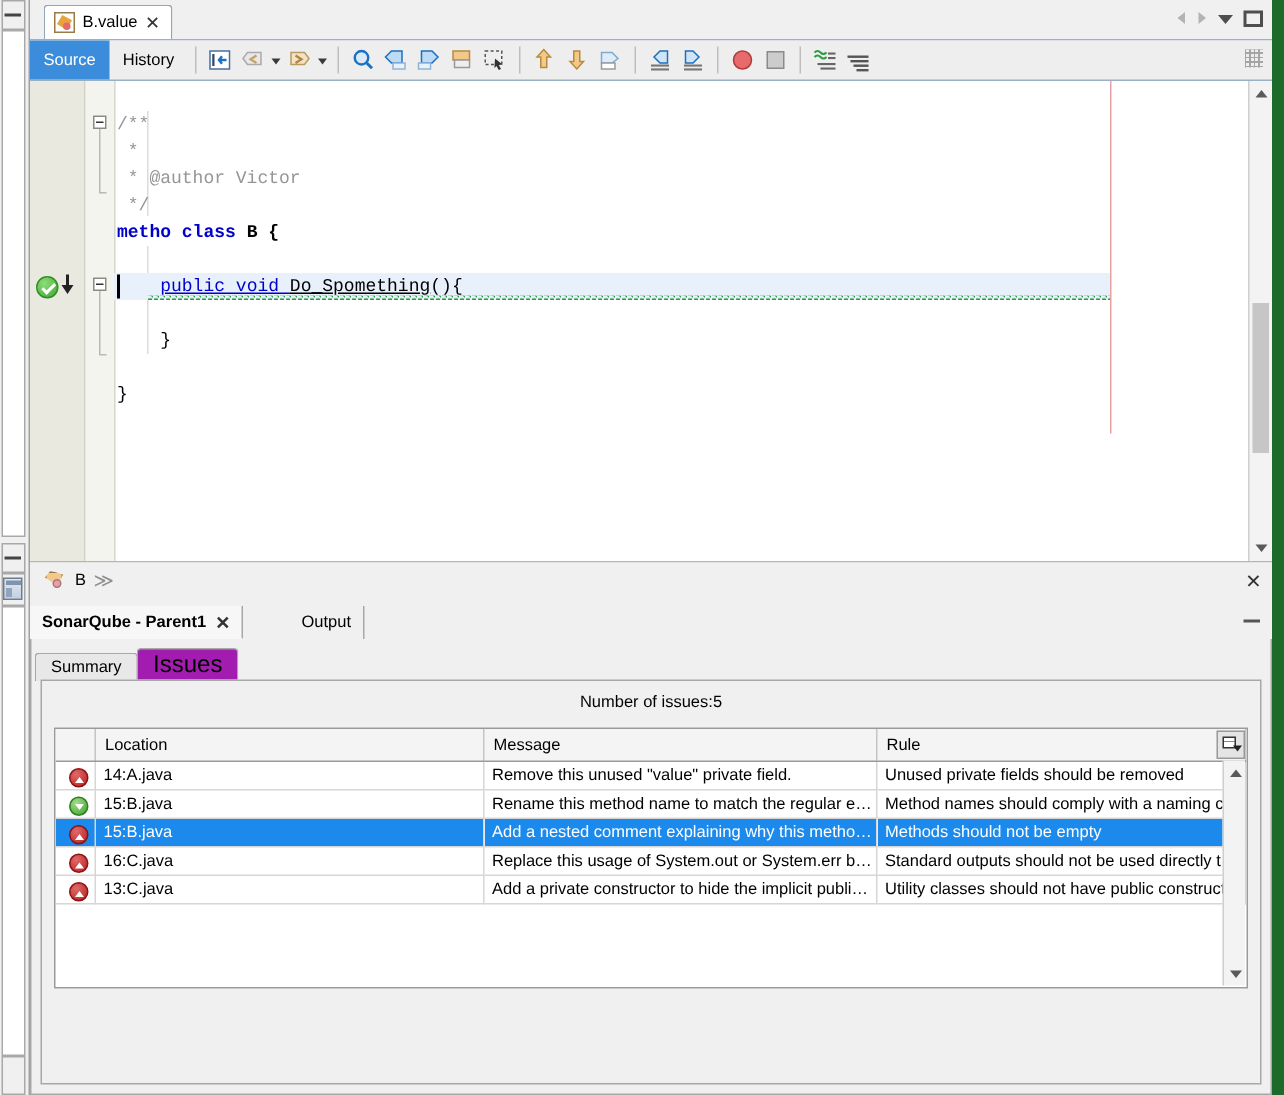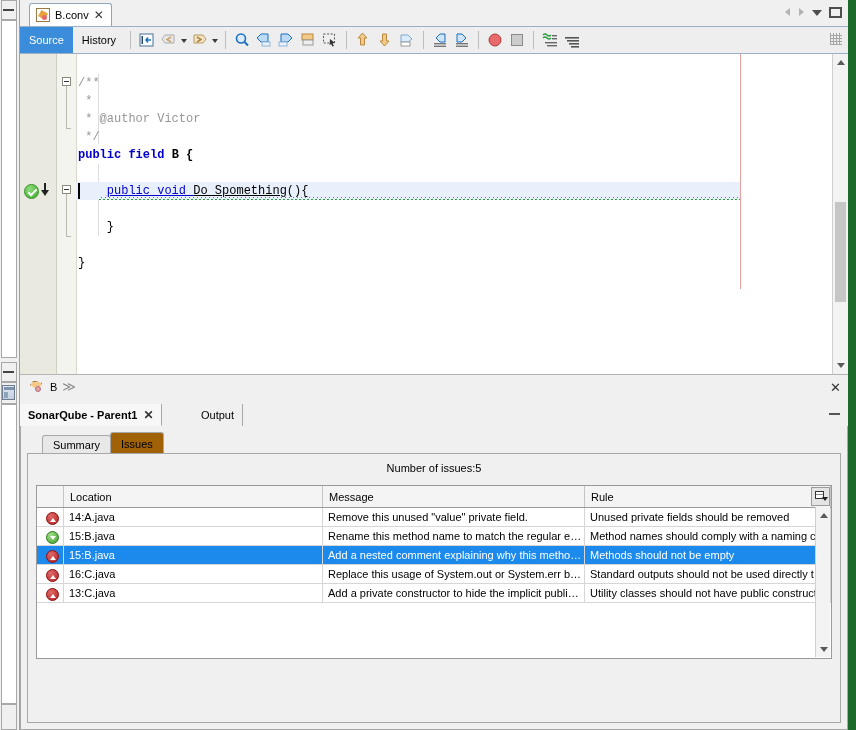--- a/index.html
+++ b/index.html
@@ -312,31 +312,31 @@
   .bw-min {
     position:absolute; right:8px; top:9px; width:11px;height:2px;background:#555;
     cursor:pointer;
   }
   .bw-body {
     position:absolute; left:0; top:22px; width:828px; height:304px;
     background:#f0f0f0; border:1px solid #a8a8a8; border-top:none;
     box-sizing:border-box;
   }
   .subtabs {
-    position:absolute; left:21px; top:6px; height:22px; display:flex; align-items:flex-end;
+    position:absolute; left:2px; top:6px; height:22px; display:flex; align-items:flex-end;
   }
   .subtab {
     height:19px; padding:0 10px; font-size:11px; cursor:pointer;
     background:#e8e8e8; border:1px solid #a8a8a8; border-bottom:none;
     border-radius:3px 3px 0 0; box-sizing:border-box;
     display:flex;align-items:center;
     margin-right:-1px;
   }
   .subtab.sel {
-    background:#a16207; height:22px; font-size:11px;
+    background:#a21caf; height:22px; font-size:16px;
   }
   .panel {
     position:absolute; left:6px; top:27px; right:6px; bottom:6px;
     background:#f0f0f0; border:1px solid #a8a8a8;
     box-sizing:border-box;
   }
   .issues-count {
     position:absolute; left:0; top:8px; width:100%; text-align:center;
     font-size:11px; color:#000;
   }
@@ -450,21 +450,21 @@
     <div class="dock-ico"></div>
     <div class="dock-box b5"></div>
     <div class="dock-box b6"></div>
   </div>
 
   <div class="editor-window">
 
     <div class="tabrow">
       <div class="filetab">
         <span class="java-icon"></span>
-        <span class="label">B.conv</span>
+        <span class="label">B.value</span>
         <span class="tab-close">✕</span>
       </div>
       <div class="winctl" style="right:6px;">
         <span class="arrow-l"></span>
         <span class="arrow-r"></span>
         <span class="caret-dn"></span>
         <span class="max-box"></span>
       </div>
     </div>
 
@@ -629,21 +629,21 @@
       <div class="indent-guide" style="left:78px; top:110px; height:72px;"></div>
 
       <div class="hl-row" style="top:128px;"></div>
       <div class="squiggle" style="top:143px;"></div>
       <div class="caret-bar" style="top:129px;"></div>
 
       <div class="codeline" style="top:20px;"><span class="cmt">/**</span></div>
       <div class="codeline" style="top:38px;"><span class="cmt"> *</span></div>
       <div class="codeline" style="top:56px;"><span class="cmt"> * @author Victor</span></div>
       <div class="codeline" style="top:74px;"><span class="cmt"> */</span></div>
-      <div class="codeline" style="top:92px;"><span class="kw">public field </span><span class="plainb">B {</span></div>
+      <div class="codeline" style="top:92px;"><span class="kw">metho class </span><span class="plainb">B {</span></div>
       <div class="codeline" style="top:128px;"><span class="plain">    </span><span class="kwu">public void </span><span class="plainu">Do_Spomething</span><span class="plain">(){</span></div>
       <div class="codeline" style="top:164px;"><span class="plain">    }</span></div>
       <div class="codeline" style="top:200px;"><span class="plain">}</span></div>
 
       <div class="vscroll">
         <div class="up chev-up"></div>
         <div class="vthumb"></div>
         <div class="dn chev-dn"></div>
       </div>
     </div>

